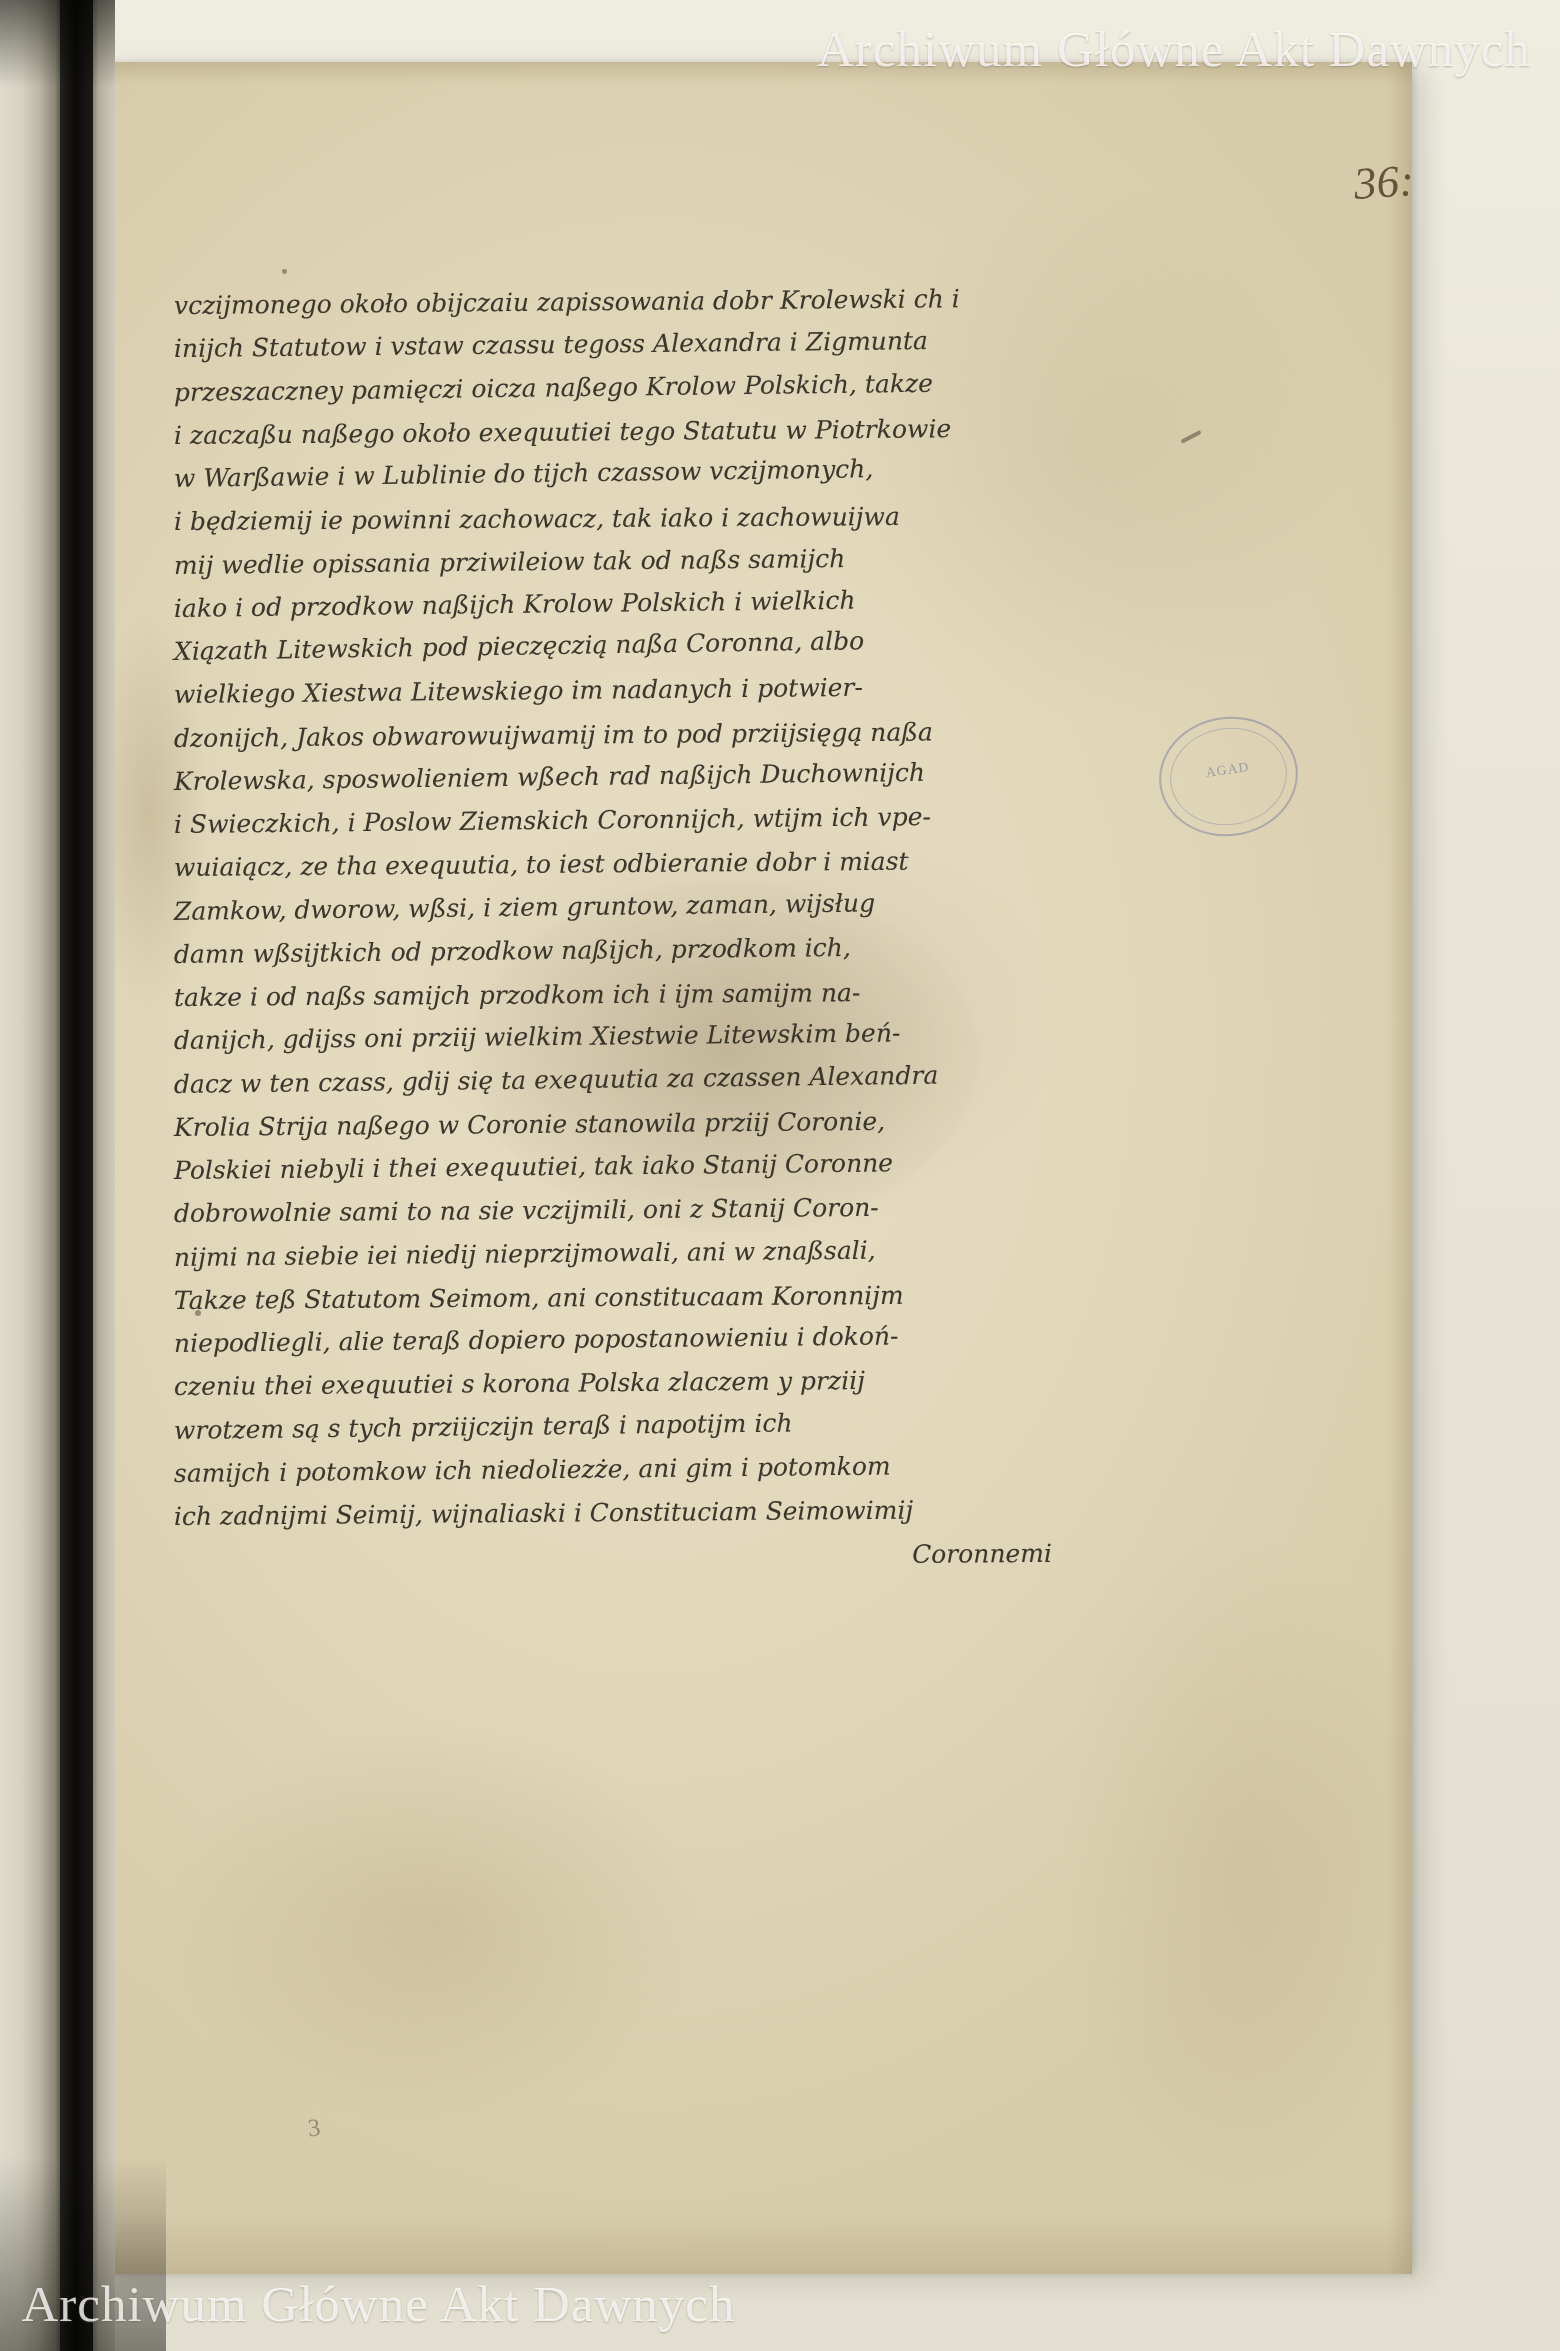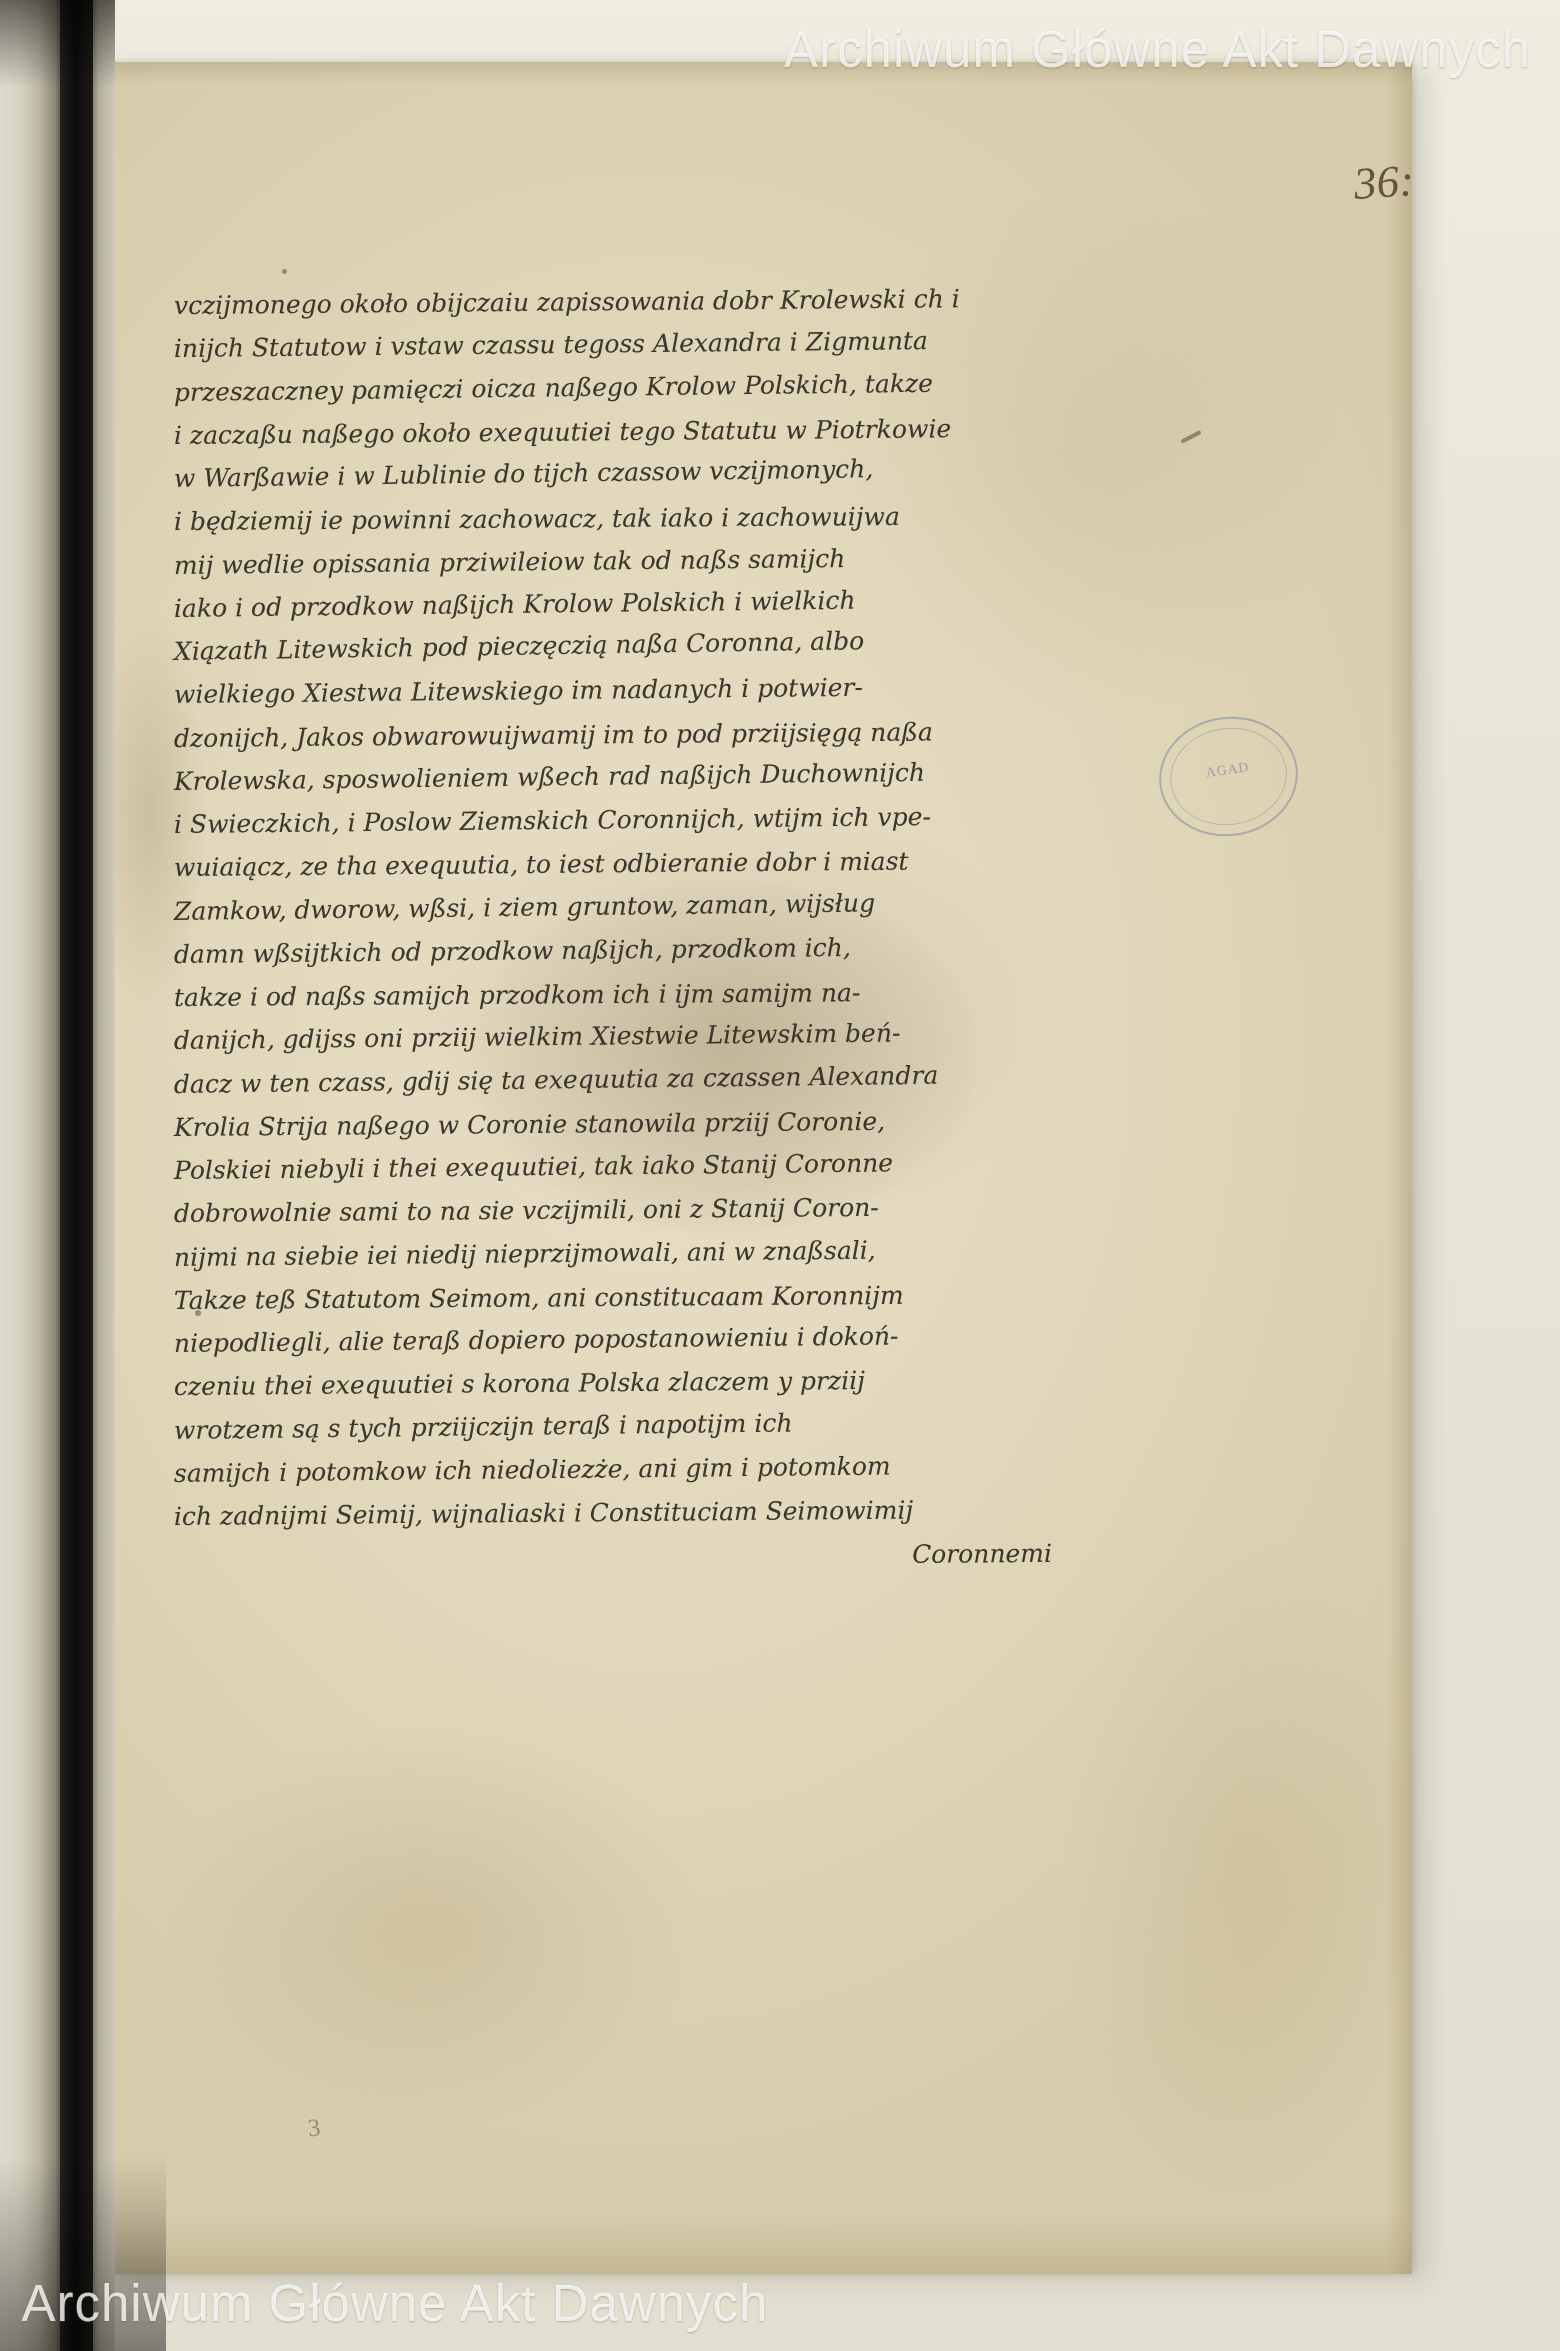--- a/index.html
+++ b/index.html
@@ -90,21 +90,21 @@
      background: radial-gradient(ellipse at center, rgba(128,106,62,0.10), rgba(128,106,62,0) 70%); }
   .stain.s4 { left:293px; top:722px; width:683px; height:468px;
      background: radial-gradient(ellipse at center, rgba(110,88,50,0.13), rgba(110,88,50,0) 68%); }
   .stain.s5 { left:956px; top:1463px; width:371px; height:683px;
      background: radial-gradient(ellipse at center, rgba(124,102,60,0.10), rgba(124,102,60,0) 70%); }
 
   
   .watermark {
     position: absolute;
     color: rgba(255,255,255,0.78);
-    font-family: Liberation Sans, sans-serif;
+    font-family: Liberation Serif, serif;
     font-size: 51px;
     letter-spacing: 1px;
     text-shadow: 0 1px 2px rgba(90,80,55,0.35);
     white-space: nowrap;
     user-select: none;
   }
   .watermark.top { right: 29px; top: 19.5px; }
   .watermark.bottom { left: 21.5px; bottom: 17.6px; }
 
   

